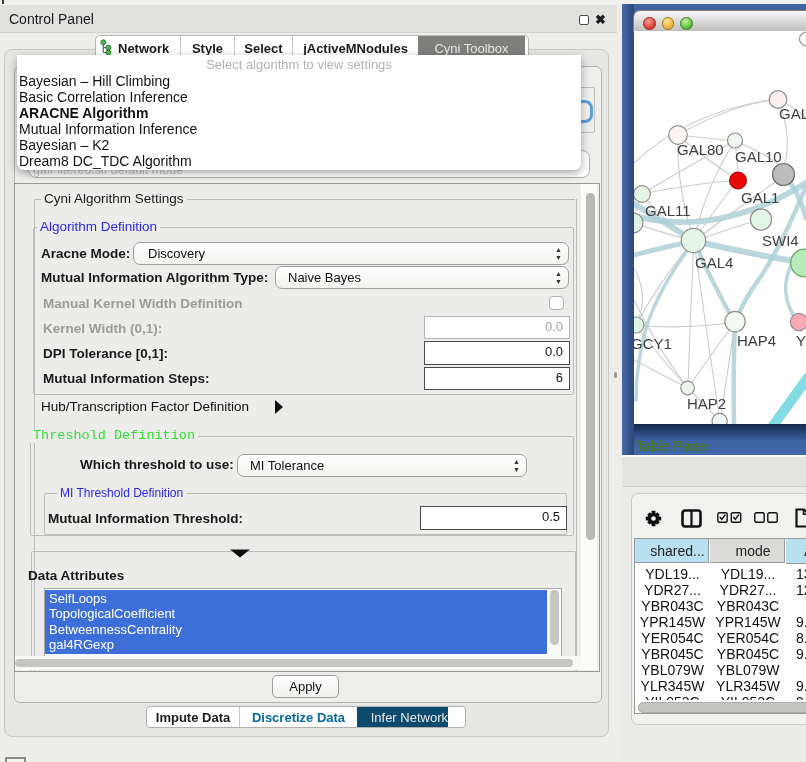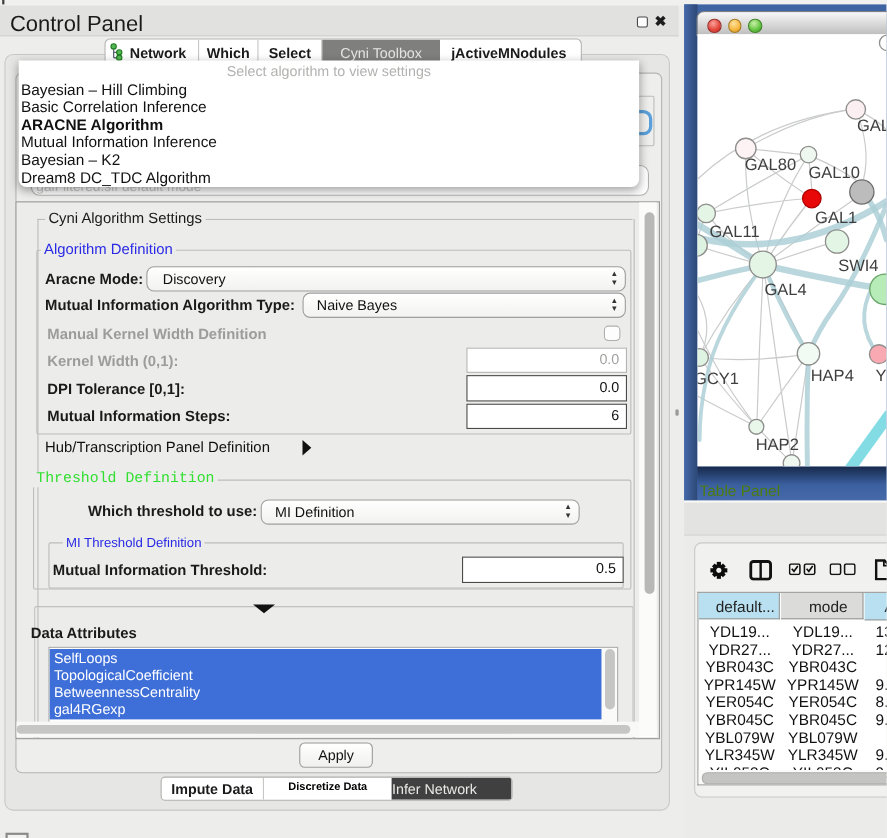--- a/index.html
+++ b/index.html
@@ -15,21 +15,21 @@
 .tfield{position:absolute;background:#fff;font-size:13px;color:#111;text-align:right;}
 </style>
 </head>
 <body>
 <div id="root">
 
   <div class="abs" style="left:0;top:0;width:806px;height:5px;background:#f0f0ee;"></div>
   <div class="abs" style="left:2px;top:0;width:2px;height:4px;background:#3c3c3c;"></div>
 
   <div class="abs" style="left:0;top:5px;width:617px;height:27px;background:#e1e1df;border-bottom:1px solid #d2d2d0;"></div>
-  <div class="abs" style="left:9px;top:11px;font-size:20px;color:#1a1a1a;">Control Panel</div>
+  <div class="abs" style="left:9px;top:11px;font-size:14px;color:#1a1a1a;">Control Panel</div>
   <div class="abs" style="left:579px;top:15px;width:8px;height:8px;border:1.5px solid #4a4a4a;border-radius:2px;background:#fdfdfd;"></div>
   <div class="abs" style="left:595px;top:12px;font-size:13px;font-weight:bold;color:#1c1c1c;">✖</div>
 
   <div class="abs" style="left:4px;top:49px;width:603px;height:686px;background:#e6e6e4;border:1px solid #c8c8c6;border-radius:8px;"></div>
 
   <div class="abs" style="left:14px;top:66px;width:586px;height:635px;background:#eeeeec;border:1px solid #b4b4b2;border-radius:6px;"></div>
 
   <div class="abs" style="left:22px;top:87px;width:571px;height:44px;border:1px solid #bcbcba;border-radius:2px;"></div>
   <div class="abs" style="left:545px;top:100px;width:42px;height:17px;border:3px solid #5ba0da;border-radius:8px;background:#f2f2f0;"></div>
 
@@ -40,24 +40,24 @@
   <div class="abs" style="left:95px;top:35px;width:432px;height:24px;background:#fff;border:1px solid #b6b6b4;border-radius:5px;overflow:hidden;display:flex;">
     <div style="width:84px;border-right:1px solid #c6c6c4;position:relative;">
       <svg class="abs" style="left:4px;top:3px;" width="14" height="17" viewBox="0 0 14 17">
         <path d="M3.3 4 L3.3 13.5 M3.3 8.6 L6.4 8.6 M3.3 13.5 L6.4 13.5" stroke="#5a6470" stroke-width="1.2" fill="none"></path>
         <circle cx="3.3" cy="3.2" r="2.4" fill="#55b855" stroke="#1e7a1e"></circle>
         <circle cx="8.4" cy="8.6" r="2.4" fill="#55b855" stroke="#1e7a1e"></circle>
         <circle cx="8.4" cy="13.5" r="2.4" fill="#55b855" stroke="#1e7a1e"></circle>
       </svg>
       <span class="abs" style="left:22px;top:5px;font-size:13px;font-weight:bold;color:#1a1a1a;">Network</span>
     </div>
-    <div style="width:53px;border-right:1px solid #c6c6c4;text-align:center;font-size:13px;font-weight:bold;color:#1a1a1a;padding-top:5px;">Which</div>
+    <div style="width:53px;border-right:1px solid #c6c6c4;text-align:center;font-size:13px;font-weight:bold;color:#1a1a1a;padding-top:5px;">Style</div>
     <div style="width:57px;border-right:1px solid #c6c6c4;text-align:center;font-size:13px;font-weight:bold;color:#1a1a1a;padding-top:5px;">Select</div>
+    <div style="width:125px;text-align:center;font-size:13px;font-weight:bold;color:#1a1a1a;padding-top:5px;">jActiveMNodules</div>
     <div style="width:107px;background:#7f7f7d;text-align:center;font-size:13px;color:#e6e6e4;padding-top:5px;">Cyni Toolbox</div>
-    <div style="width:125px;text-align:center;font-size:13px;font-weight:bold;color:#1a1a1a;padding-top:5px;">jActiveMNodules</div>
   </div>
 
   <div class="abs" style="left:14px;top:183px;width:584px;height:487px;border:1px solid #989896;background:#ececea;"></div>
 
   <div class="abs" style="left:34px;top:199px;width:541px;height:472px;border:1px solid #bcbcba;border-top:none;border-bottom:none;"></div>
   <div class="abs" style="left:34px;top:199px;width:541px;height:1px;background:#bcbcba;"></div>
   <div class="grouplab" style="left:41px;top:192px;color:#1a1a1a;font-size:13.5px;">Cyni Algorithm Settings</div>
 
   <div class="abs" style="left:33px;top:227px;width:539px;height:166px;border:1px solid #bcbcba;border-radius:2px;"></div>
   <div class="grouplab" style="left:37px;top:220px;color:#2a2ae6;font-size:13.5px;">Algorithm Definition</div>
@@ -74,30 +74,30 @@
   </div>
   <div class="abs blab" style="left:43px;top:296px;color:#9c9c9a;">Manual Kernel Width Definition</div>
   <div class="abs" style="left:549px;top:296px;width:13px;height:12px;border:1px solid #b0b0ae;border-radius:4px;background:#fdfdfd;"></div>
   <div class="abs blab" style="left:43px;top:321px;color:#9c9c9a;">Kernel Width (0,1):</div>
   <div class="tfield" style="left:424px;top:316px;width:132px;height:17px;border:1px solid #b4b4b2;padding:2px 6px;color:#a2a2a0;">0.0</div>
   <div class="abs blab" style="left:43px;top:346px;">DPI Tolerance [0,1]:</div>
   <div class="tfield" style="left:424px;top:341px;width:132px;height:18px;border:1.5px solid #4a4a48;padding:2px 6px;">0.0</div>
   <div class="abs blab" style="left:43px;top:371px;">Mutual Information Steps:</div>
   <div class="tfield" style="left:424px;top:367px;width:132px;height:17px;border:1.5px solid #4a4a48;padding:2px 6px;">6</div>
 
-  <div class="abs" style="left:41px;top:399px;font-size:13.5px;color:#111;">Hub/Transcription Panel Definition</div>
+  <div class="abs" style="left:41px;top:399px;font-size:13.5px;color:#111;">Hub/Transcription Factor Definition</div>
   <svg class="abs" style="left:274px;top:399px;" width="10" height="16">
       <path d="M1 1 L9 8 L1 15 Z" fill="#111"></path>
     </svg>
 
   <div class="abs" style="left:30px;top:436px;width:542px;height:98px;border:1px solid #bcbcba;border-radius:2px;"></div>
   <div class="grouplab" style="left:30px;top:429px;color:#30df30;font-size:13.5px;font-family:Liberation Mono, monospace;">Threshold Definition</div>
   <div class="abs blab" style="left:80px;top:457px;">Which threshold to use:</div>
   <div class="combo" style="left:237px;top:454px;width:288px;height:21px;">
-    <span style="position:absolute;left:12px;top:3px;">MI Definition</span>
+    <span style="position:absolute;left:12px;top:3px;">MI Tolerance</span>
     <span class="arr" style="top:3px;">▲<br>▼</span>
   </div>
 
   <div class="abs" style="left:44px;top:493px;width:521px;height:40px;border:1px solid #bcbcba;border-radius:2px;"></div>
   <div class="grouplab" style="left:57px;top:486px;color:#2a2ae6;font-size:12px;">MI Threshold Definition</div>
   <div class="abs blab" style="left:48px;top:511px;">Mutual Information Threshold:</div>
   <div class="tfield" style="left:420px;top:506px;width:133px;height:18px;border:1.5px solid #4a4a48;padding:2px 6px;">0.5</div>
 
   <div class="abs" style="left:31px;top:551px;width:543px;height:120px;border:1px solid #bcbcba;border-radius:2px;border-bottom:none;"></div>
   <svg class="abs" style="left:229px;top:548px;" width="22" height="11">
@@ -116,22 +116,22 @@
   <div class="abs" style="left:15px;top:659px;width:558px;height:8px;background:#c6c6c4;border-radius:4px;"></div>
   <div class="abs" style="left:581px;top:655px;width:16px;height:15px;background:#ffffff;"></div>
 
   <div class="abs" style="left:581px;top:184px;width:16px;height:485px;background:#fbfbf9;"></div>
   <div class="abs" style="left:586px;top:193px;width:9px;height:347px;background:#b8b8b6;border-radius:5px;"></div>
 
   <div class="abs" style="left:272px;top:675px;width:65px;height:21px;background:linear-gradient(#ffffff,#f0f0ee);border:1px solid #9e9e9c;border-radius:5px;text-align:center;font-size:13px;color:#111;line-height:21px;">Apply</div>
 
   <div class="abs" style="left:146px;top:706px;width:318px;height:20px;background:#fff;border:1px solid #b0b0ae;border-radius:4px;overflow:hidden;display:flex;">
     <div style="width:92px;text-align:center;font-size:13px;font-weight:bold;color:#1a1a1a;padding-top:3px;border-right:1px solid #c6c6c4;">Impute Data</div>
-    <div style="width:117px;text-align:center;font-size:10px;font-weight:bold;color:#000000;padding-top:3px;">Discretize Data</div>
-    <div style="width:109px;text-align:left;font-size:13px;color:#e8e8e6;padding-top:3px;background:#404040;">Infer Network</div>
+    <div style="width:117px;text-align:center;font-size:13px;font-weight:bold;color:#0369a1;padding-top:3px;">Discretize Data</div>
+    <div style="width:91px;text-align:right;font-size:13px;color:#e8e8e6;padding-top:3px;background:#0c4a6e;">Infer Network</div>
   </div>
 
   <div class="abs" style="left:5px;top:757px;width:17px;height:10px;border:2px solid #8a8a88;background:#f2f2f0;"></div>
 
   <div class="abs" style="left:614px;top:372px;width:3px;height:6px;background:#9a9a98;border-radius:2px;"></div>
 
   <div class="abs" style="left:17px;top:55px;width:564px;height:115px;background:#fff;border-radius:0 0 7px 7px;box-shadow:0 3px 9px rgba(0,0,0,0.35);z-index:5;">
     <div style="position:absolute;left:0;top:2px;width:100%;text-align:center;font-size:13px;color:#b2b2b0;">Select algorithm to view settings</div>
     <div style="position:absolute;left:2px;top:18px;font-size:14px;line-height:16px;color:#111;">
       Bayesian – Hill Climbing<br>
@@ -263,21 +263,21 @@
   <svg class="abs" style="left:754px;top:512px;" width="24" height="11" viewBox="0 0 24 11">
     <rect x="0.8" y="0.8" width="9.4" height="9.4" rx="1.5" fill="none" stroke="#111" stroke-width="1.4"></rect>
     <rect x="13.8" y="0.8" width="9.4" height="9.4" rx="1.5" fill="none" stroke="#111" stroke-width="1.4"></rect>
   </svg>
   <svg class="abs" style="left:795px;top:508px;" width="14" height="20" viewBox="0 0 14 20">
     <path d="M1.5 1.5 L9 1.5 L13.5 6 L13.5 18.5 L1.5 18.5 Z" fill="none" stroke="#111" stroke-width="2.2"></path>
     <path d="M8.5 1.5 L8.5 6.2 L13.5 6.2" fill="none" stroke="#111" stroke-width="1.6"></path>
   </svg>
 
   <div class="abs" style="left:634px;top:538px;width:172px;height:174px;background:#fff;border:1px solid #9a9a98;border-right:none;overflow:hidden;">
-    <div style="position:absolute;left:0;top:0;width:74px;height:24px;background:#b9e0f0;border-right:1px solid #9a9a98;border-bottom:1px solid #9a9a98;text-align:center;font-size:14px;color:#222;line-height:24px;padding-left:12px;box-sizing:border-box;">default...</div>
+    <div style="position:absolute;left:0;top:0;width:74px;height:24px;background:#b9e0f0;border-right:1px solid #9a9a98;border-bottom:1px solid #9a9a98;text-align:center;font-size:14px;color:#222;line-height:24px;padding-left:12px;box-sizing:border-box;">shared...</div>
     <div style="position:absolute;left:75px;top:0;width:75px;height:24px;background:#dbdbd9;border-right:1px solid #9a9a98;border-bottom:1px solid #9a9a98;text-align:center;font-size:14px;color:#222;line-height:24px;padding-left:12px;box-sizing:border-box;">mode</div>
     <div style="position:absolute;left:151px;top:0;width:21px;height:24px;background:#b9e0f0;border-bottom:1px solid #9a9a98;font-size:14px;color:#222;line-height:24px;padding-left:18px;">A</div>
     <div style="position:absolute;left:0;top:27px;width:75px;font-size:14px;line-height:16px;color:#111;text-align:center;">YDL19...<br>YDR27...<br>YBR043C<br>YPR145W<br>YER054C<br>YBR045C<br>YBL079W<br>YLR345W<br>YIL053C</div>
     <div style="position:absolute;left:75px;top:27px;width:76px;font-size:14px;line-height:16px;color:#111;text-align:center;">YDL19...<br>YDR27...<br>YBR043C<br>YPR145W<br>YER054C<br>YBR045C<br>YBL079W<br>YLR345W<br>YIL053C</div>
     <div style="position:absolute;left:161px;top:27px;width:20px;font-size:14px;line-height:16px;color:#111;">13<br>12<br><br>9.<br>8.<br>9.<br><br>9.<br>9.</div>
     <div style="position:absolute;left:0;top:161px;width:172px;height:13px;background:#fafaf8;"></div>
     <div style="position:absolute;left:3px;top:163px;width:172px;height:9px;background:#c4c4c2;border:1px solid #adadab;border-radius:5px;"></div>
   </div>
 </div>
 

